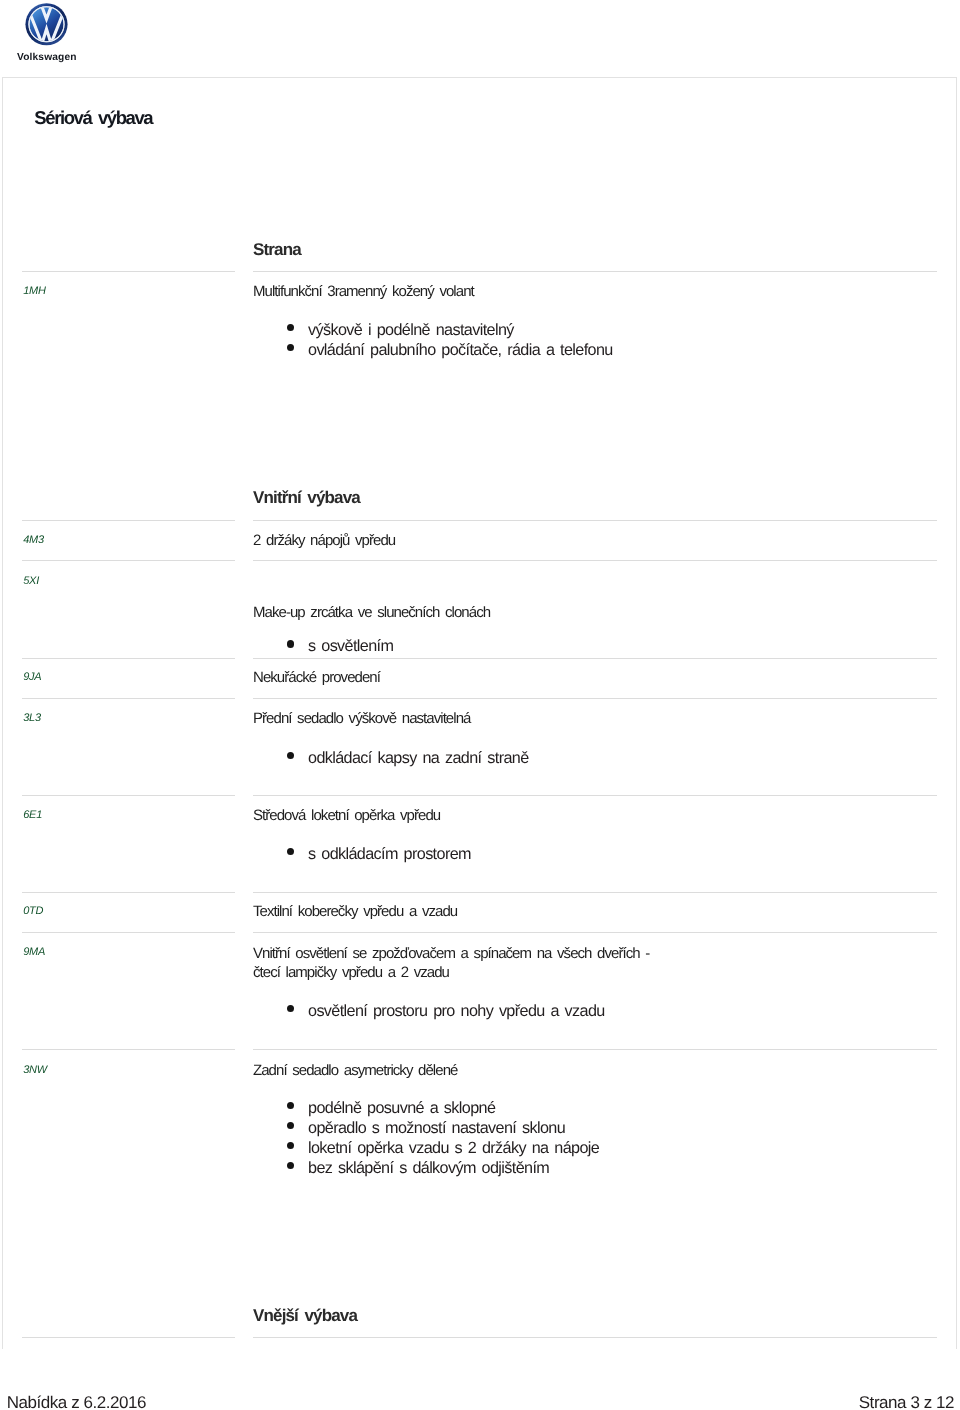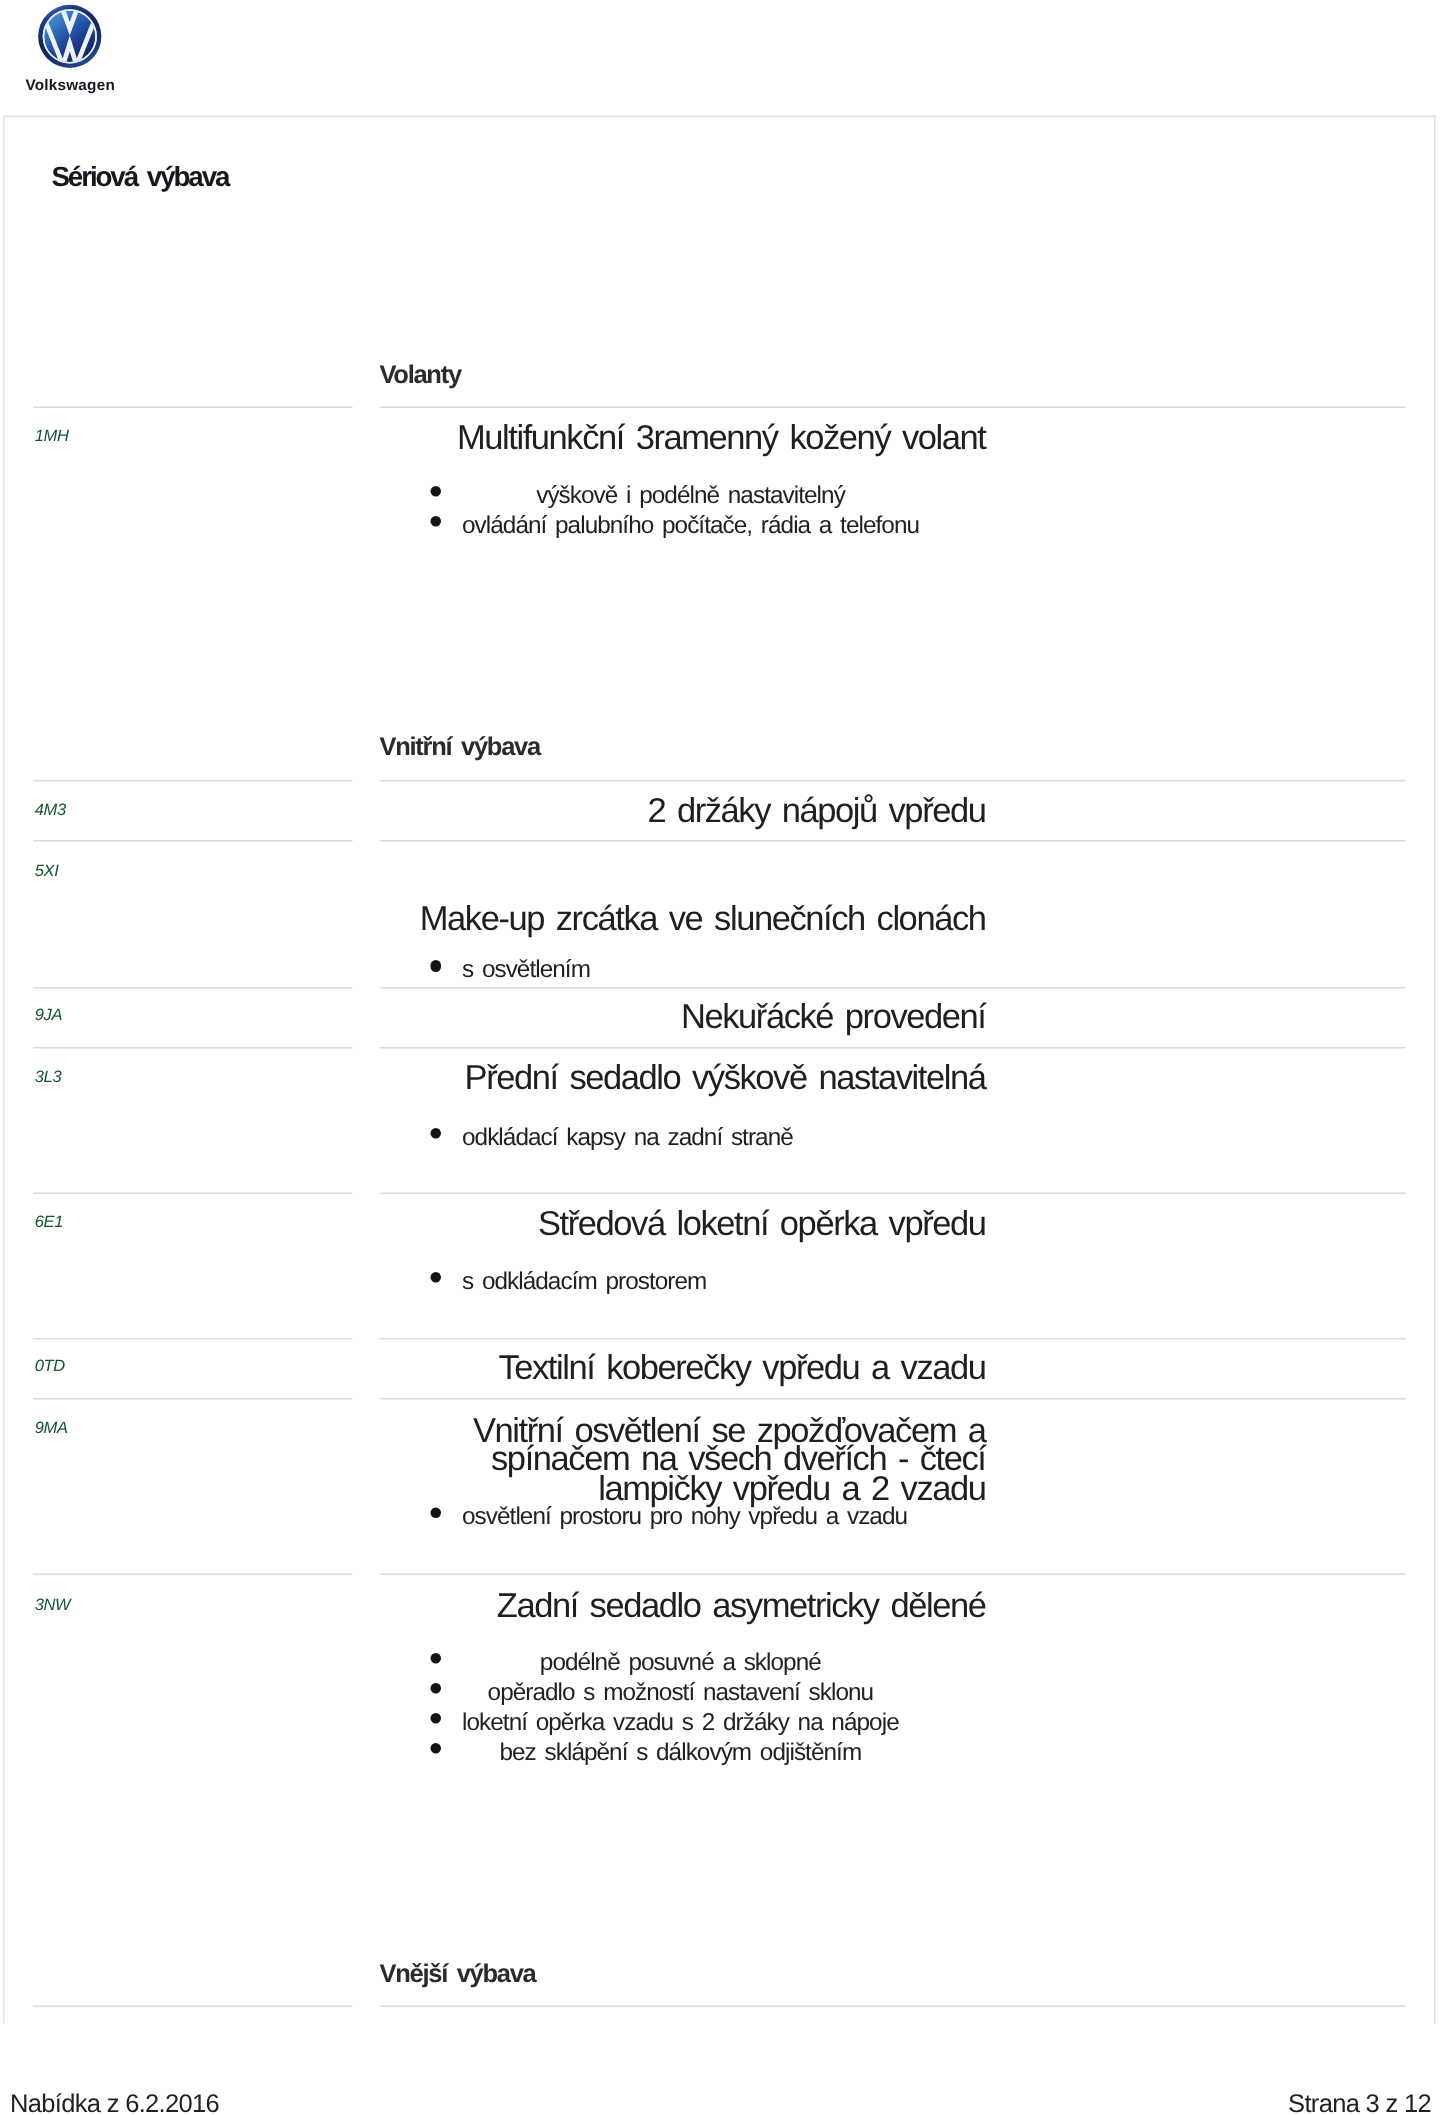--- a/index.html
+++ b/index.html
@@ -19,23 +19,23 @@
   .page-title{position:absolute;left:22.3px;top:108.4px;font-size:18.5px;font-weight:bold;
               letter-spacing:-1.4px;word-spacing:2.8px;color:#14181f;line-height:19px;margin-left:12px;}
 
   
   .rule{position:absolute;height:1px;background:#dcdcdc;}
   .rule.l{left:22px;width:213px;}
   .rule.r{left:253px;width:684px;}
   .sec-head{position:absolute;left:253px;font-size:17px;font-weight:bold;color:#2b2b2b;
             line-height:17px;white-space:nowrap;letter-spacing:-0.85px;word-spacing:2.6px;}
   .code{position:absolute;left:23.2px;font-size:11px;color:#14532d;line-height:17px;white-space:nowrap;letter-spacing:-0.25px;font-style:italic;}
-  .desc{position:absolute;left:253px;font-size:23px;color:#1f1f1f;line-height:19.3px;width:404px;letter-spacing:-0.95px;word-spacing:2.4px;text-align:right;}
+  .desc{position:absolute;left:253px;font-size:15px;color:#1f1f1f;line-height:19.3px;width:404px;letter-spacing:-0.95px;word-spacing:2.4px;}
   .bullets{position:absolute;left:287px;font-size:16.2px;color:#231f20;line-height:20px;letter-spacing:-0.62px;word-spacing:1.9px;}
-  .bullets div{position:relative;padding-left:21px;text-align:center;}
+  .bullets div{position:relative;padding-left:21px;}
   .bullets div:before{content:"";position:absolute;left:-0.3px;top:4.2px;width:7.5px;height:7.5px;
                       border-radius:50%;background:#141414;}
 
   
   .footer-l{position:absolute;left:6.7px;top:1393px;font-size:17px;color:#231f20;line-height:20px;letter-spacing:-0.45px;}
   .footer-r{position:absolute;right:6px;top:1393px;font-size:17px;color:#231f20;line-height:20px;letter-spacing:-0.45px;}
 </style>
 </head>
 <body>
 
@@ -70,21 +70,21 @@
       </g>
       <circle cx="50" cy="50" r="40.8" fill="none" stroke="#e9eff7" stroke-width="2.4"></circle>
     </svg>
     <div class="vw-word">Volkswagen</div>
   </div>
 
   <div class="content-box"></div>
   <div class="page-title">Sériová výbava</div>
 
   <div id="rows">
-      <div class="sec-head" style="top:240.5px">Volanty</div>
+      <div class="sec-head" style="top:240.5px">Strana</div>
       <div class="rule l" style="top:271px"></div>
       <div class="rule r" style="top:271px"></div>
       <div class="code" style="top:283px">1MH</div>
       <div class="desc" style="top:282px">Multifunkční 3ramenný kožený volant</div>
       <div class="bullets" style="top:319.5px">
         <div><span>výškově i podélně nastavitelný</span></div>
         <div><span>ovládání palubního počítače, rádia a telefonu</span></div>
       </div>
       <div class="sec-head" style="top:488.5px">Vnitřní výbava</div>
       <div class="rule l" style="top:520px"></div>

